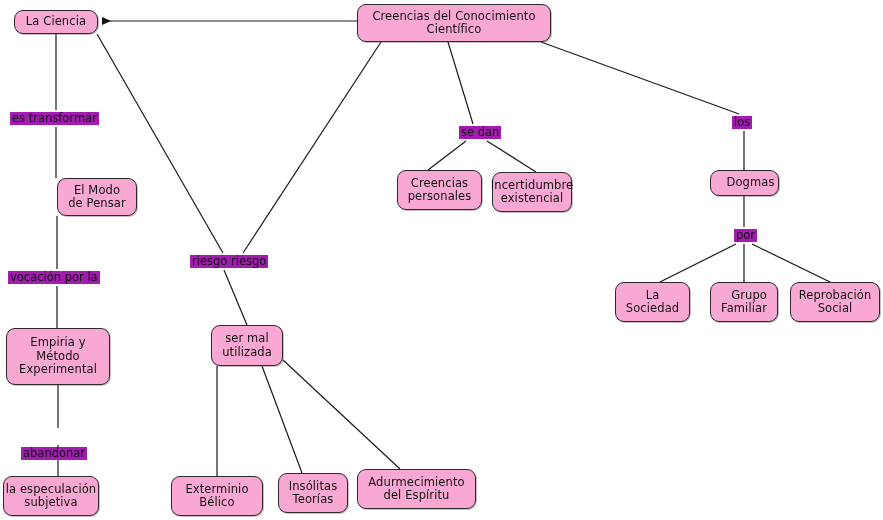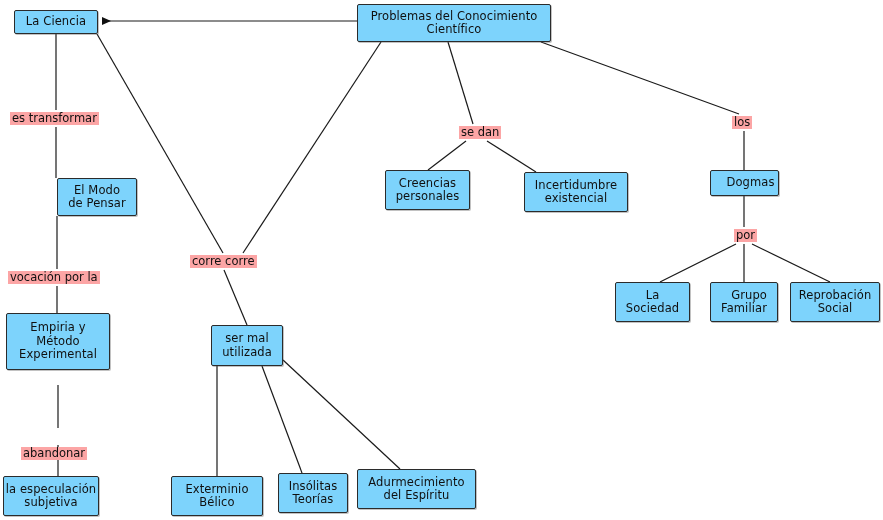--- a/index.html
+++ b/index.html
@@ -19,42 +19,42 @@
     position: absolute;
     left: 0;
     top: 0;
     width: 883px;
     height: 520px;
     pointer-events: none;
   }
   .node {
     position: absolute;
     box-sizing: border-box;
-    background: #7dd3fc;
+    background: #f9a8d4;
     border: 1px solid #2b2b2b;
-    border-radius: 2px;
+    border-radius: 9px;
     display: flex;
     align-items: center;
     justify-content: center;
     text-align: center;
     color: #101010;
     font-size: 11.5px;
     line-height: 13.5px;
     letter-spacing: 0.1px;
     white-space: pre-line;
     box-shadow: 1px 1px 0 rgba(80,80,80,0.35);
   }
   .link-label {
     position: absolute;
     color: #101010;
     font-size: 11.5px;
     line-height: 13px;
     white-space: pre;
     text-align: center;
-    background: #fca5a5;
+    background: #a21caf;
     padding: 0 2px;
   }
 </style>
 </head>
 <body>
 
 <div id="canvas">
   <svg id="edges" viewBox="0 0 883 520" xmlns="http://www.w3.org/2000/svg">
     <defs>
       <marker id="arrowhead" markerWidth="9" markerHeight="8" refX="8" refY="4" orient="auto" markerUnits="userSpaceOnUse">
@@ -81,51 +81,51 @@
         <polyline points="541,42 739,114" fill="none" stroke="#1a1a1a" stroke-width="1.2"></polyline>
         <polyline points="744,131 744,170" fill="none" stroke="#1a1a1a" stroke-width="1.2"></polyline>
         <polyline points="744,196 744,227" fill="none" stroke="#1a1a1a" stroke-width="1.2"></polyline>
         <polyline points="736,244 660,282" fill="none" stroke="#1a1a1a" stroke-width="1.2"></polyline>
         <polyline points="744,244 744,282" fill="none" stroke="#1a1a1a" stroke-width="1.2"></polyline>
         <polyline points="752,244 830,282" fill="none" stroke="#1a1a1a" stroke-width="1.2"></polyline>
       </g>
   </svg>
   <div id="node-layer">
       <div class="node" style="left: 14px; top: 10px; width: 84px; height: 24px;">La Ciencia</div>
-      <div class="node" style="left: 357px; top: 4px; width: 194px; height: 38px;">Problemas del Conocimiento
+      <div class="node" style="left: 357px; top: 4px; width: 194px; height: 38px;">Creencias del Conocimiento
 Científico</div>
       <div class="node" style="left: 17px; top: 178px; width: 80px; height: 38px; margin-left: 40px;">El Modo
 de Pensar</div>
-      <div class="node" style="left: 6px; top: 313px; width: 104px; height: 57px;">Empiria y
+      <div class="node" style="left: 6px; top: 328px; width: 104px; height: 57px;">Empiria y
 Método
 Experimental</div>
       <div class="node" style="left: 3px; top: 476px; width: 96px; height: 40px;">la especulación
 subjetiva</div>
       <div class="node" style="left: 211px; top: 325px; width: 72px; height: 41px;">ser mal
 utilizada</div>
       <div class="node" style="left: 171px; top: 476px; width: 92px; height: 40px;">Exterminio
 Bélico</div>
       <div class="node" style="left: 278px; top: 473px; width: 70px; height: 40px;">Insólitas
 Teorías</div>
       <div class="node" style="left: 357px; top: 469px; width: 119px; height: 40px;">Adurmecimiento
 del Espíritu</div>
-      <div class="node" style="left: 385px; top: 170px; width: 85px; height: 40px;">Creencias
+      <div class="node" style="left: 397px; top: 170px; width: 85px; height: 40px;">Creencias
 personales</div>
-      <div class="node" style="left: 492px; top: 172px; width: 104px; height: 40px; margin-left: 32px;">Incertidumbre
+      <div class="node" style="left: 492px; top: 172px; width: 80px; height: 40px;">Incertidumbre
 existencial</div>
       <div class="node" style="left: 710px; top: 170px; width: 69px; height: 26px; padding-left: 12px;">Dogmas</div>
       <div class="node" style="left: 615px; top: 282px; width: 75px; height: 40px;">La
 Sociedad</div>
       <div class="node" style="left: 710px; top: 282px; width: 68px; height: 40px; text-align: right;">Grupo
 Familiar</div>
       <div class="node" style="left: 790px; top: 282px; width: 90px; height: 40px;">Reprobación
 Social</div>
     </div>
   <div id="label-layer">
       <div class="link-label" style="left: 10px; top: 112px;">es transformar</div>
       <div class="link-label" style="left: 8px; top: 271px;">vocación por la</div>
       <div class="link-label" style="left: 21px; top: 447px;">abandonar</div>
-      <div class="link-label" style="left: 190px; top: 255px;">corre corre</div>
+      <div class="link-label" style="left: 190px; top: 255px;">riesgo riesgo</div>
       <div class="link-label" style="left: 459px; top: 126px;">se dan</div>
       <div class="link-label" style="left: 732px; top: 116px;">los</div>
       <div class="link-label" style="left: 734px; top: 229px;">por</div>
     </div>
 </div>
 
 </body></html>

